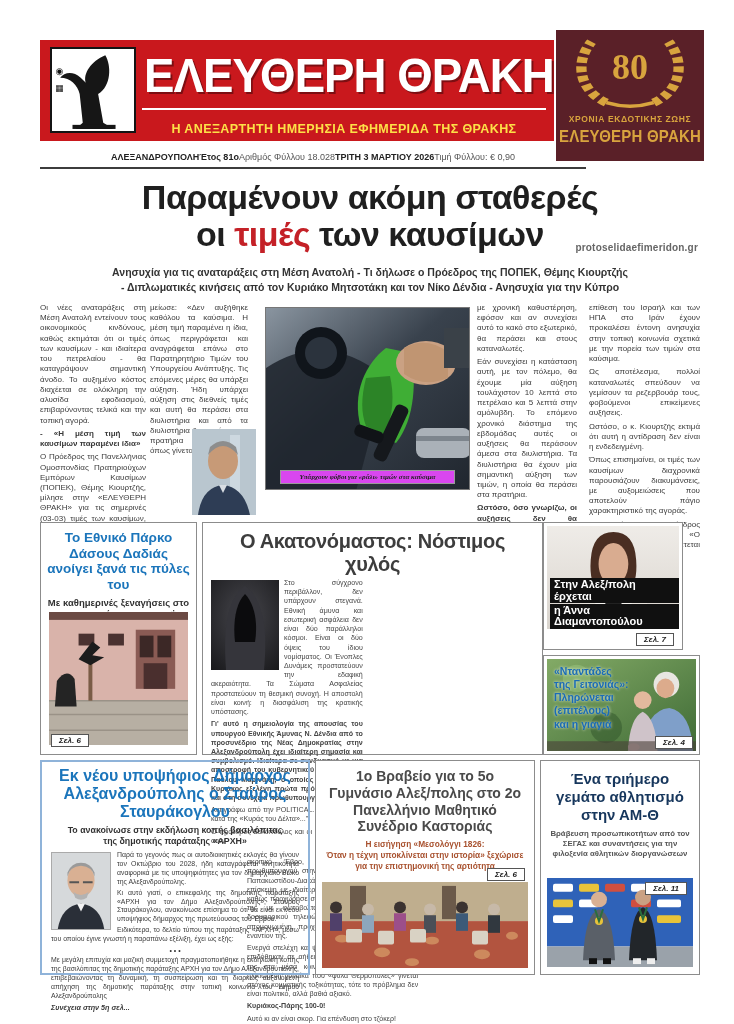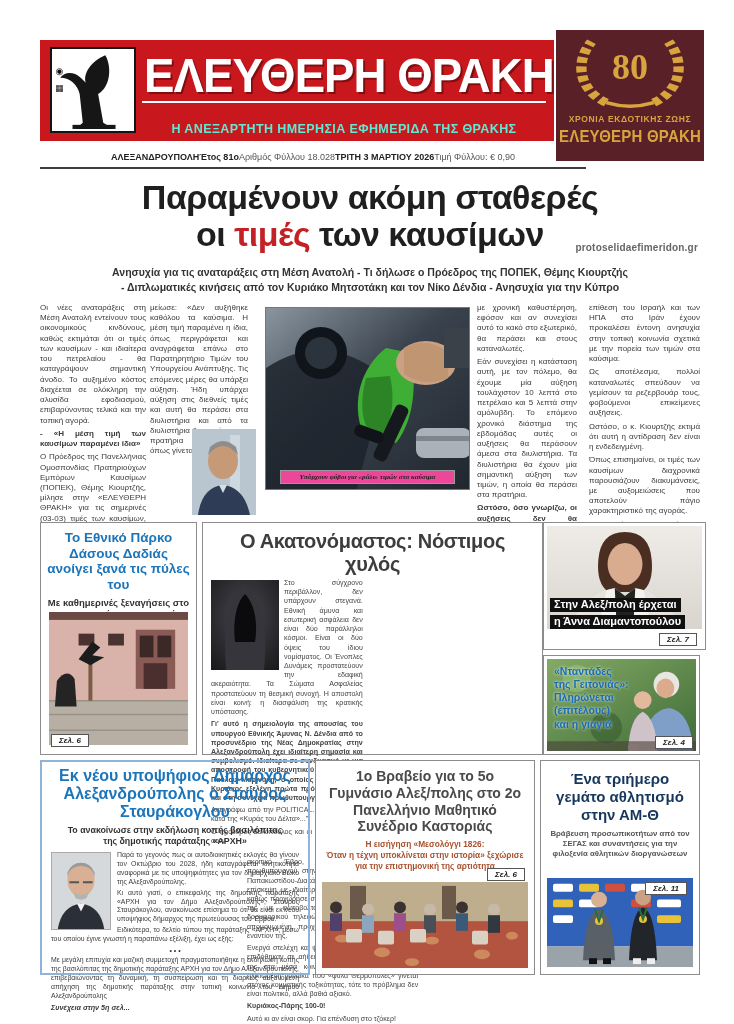--- a/index.html
+++ b/index.html
@@ -7,21 +7,21 @@
         font-family:"Liberation Sans",sans-serif;color:#333;}
 
   
   .mast-band{position:absolute;left:40px;top:40px;width:514px;height:101px;background:#c9181d;}
   .logo-box{position:absolute;left:10px;top:7px;width:86px;height:86px;background:#fff;border:2px solid #141414;box-sizing:border-box;}
   .press-logos{position:absolute;left:1px;top:18px;width:13px;display:flex;flex-direction:column;gap:8px;align-items:center;color:#111;font-size:9px;line-height:1;}
   .mast-title{position:absolute;left:104px;top:4px;width:406px;height:62px;display:flex;align-items:center;
               color:#fff;font-weight:bold;font-size:48px;letter-spacing:-1px;white-space:nowrap;
               transform:scaleX(.95);transform-origin:left center;text-shadow:2px 2px 0 #7d0e12;}
   .mast-sub{position:absolute;left:102px;right:8px;bottom:5px;border-top:2px solid #fff;
-            color:#5eead4;font-weight:bold;font-size:12.5px;text-align:center;padding-top:19px;letter-spacing:.4px;}
+            color:#fde047;font-weight:bold;font-size:12.5px;text-align:center;padding-top:12px;letter-spacing:.4px;}
   
   .badge{position:absolute;left:556px;top:30px;width:148px;height:131px;background:#5a2028;text-align:center;color:#d8a43e;}
   .badge-wreath{position:relative;width:100%;height:82px;}
   .badge-num{position:absolute;left:0;right:0;top:16px;font-family:"Liberation Serif",serif;font-weight:bold;font-size:36px;color:#d8a43e;}
   .badge-cap{font-size:8.5px;font-weight:bold;letter-spacing:.6px;margin-top:2px;}
   .badge-brand{font-size:15px;font-weight:bold;letter-spacing:.2px;margin-top:3px;transform:scaleY(1.15);}
 
   
   .dateline{position:absolute;left:40px;top:147px;width:546px;height:20px;display:flex;justify-content:center;
             align-items:center;border-bottom:2px solid #3c3c3c;font-size:9px;color:#222;}
@@ -37,21 +37,21 @@
 
   
   .lead-row{position:absolute;left:40px;top:303px;width:660px;height:214px;}
   .lcol{position:absolute;top:0;font-size:8px;line-height:1.28;text-align:justify;color:#3a3a3a;}
   .lcol p{margin:0 0 3px;}
   .lcol .sub{font-weight:bold;}
   .c1{left:0;width:106px;height:214px;}
   .c2{left:110px;width:98px;height:214px;}
   .c2-portrait{position:absolute;right:-8px;bottom:2px;width:64px;height:86px;}
   .lead-photo{position:absolute;left:225px;top:4px;width:205px;height:183px;overflow:hidden;border:1px solid #777;box-sizing:border-box;}
-  .lead-caption{position:absolute;left:7%;right:7%;bottom:5px;background:#ec4899;border:1px solid #9a9a9a;
+  .lead-caption{position:absolute;left:7%;right:7%;bottom:5px;background:#d946ef;border:1px solid #9a9a9a;
                 font-family:"Liberation Serif",serif;font-style:italic;font-weight:bold;font-size:7px;
                 text-align:center;padding:2px 12px;color:#222;}
   .c3{left:437px;width:100px;height:214px;}
   .c4{left:549px;width:111px;height:214px;}
   .cont{font-weight:bold;font-style:italic;text-align:left;margin-top:4px;}
 
   
   .row2{position:absolute;left:40px;top:522px;width:660px;height:233px;}
   .box{border:1px solid #8c8c8c;box-sizing:border-box;background:#fff;}
   .dadia{position:absolute;left:0;top:0;width:157px;height:233px;text-align:center;}
@@ -64,21 +64,21 @@
 
   .akaton{position:absolute;left:162px;top:0;width:341px;height:233px;padding:4px 8px;}
   .akaton-title{text-align:center;font-size:20px;font-weight:bold;color:#3d3d3d;margin:3px 0 3px;letter-spacing:-.3px;}
   .akaton-cols{display:flex;gap:9px;flex-direction:column;}
   .ak-left{width:47%;font-size:7.1px;line-height:1.3;text-align:justify;color:#444;}
   .ak-right{width:53%;font-size:7.1px;line-height:1.3;text-align:justify;color:#444;margin-left:36px;}
   .ak-left p,.ak-right p{margin:0 0 3px;}
   .hood{float:left;width:68px;height:90px;margin:1px 5px 2px 0;}
   .ak-b{font-weight:bold;}
 
-  .anna{position:absolute;left:503px;top:0;width:163px;height:128px;}
+  .anna{position:absolute;left:503px;top:0;width:140px;height:128px;}
   .anna-photo{position:absolute;left:3px;right:3px;top:3px;height:103px;overflow:hidden;}
   .anna-lines{position:absolute;left:3px;bottom:0;line-height:1.05;}
   .anna-lines span{display:inline-block;background:#101010;color:#fff;font-weight:bold;font-size:11px;padding:1px 4px;}
   .anna .page-tag{position:absolute;right:8px;bottom:3px;}
 
   .nannies{position:absolute;left:503px;top:133px;width:157px;height:100px;}
   .nan-photo{position:absolute;inset:3px;overflow:hidden;}
   .nan-text{position:absolute;left:7px;top:6px;width:80px;color:#1a6cb5;font-weight:bold;font-size:10.5px;
             line-height:1.25;white-space:pre-line;text-shadow:0 0 3px rgba(255,255,255,.9);}
   .nannies .page-tag{position:absolute;right:6px;bottom:5px;}

